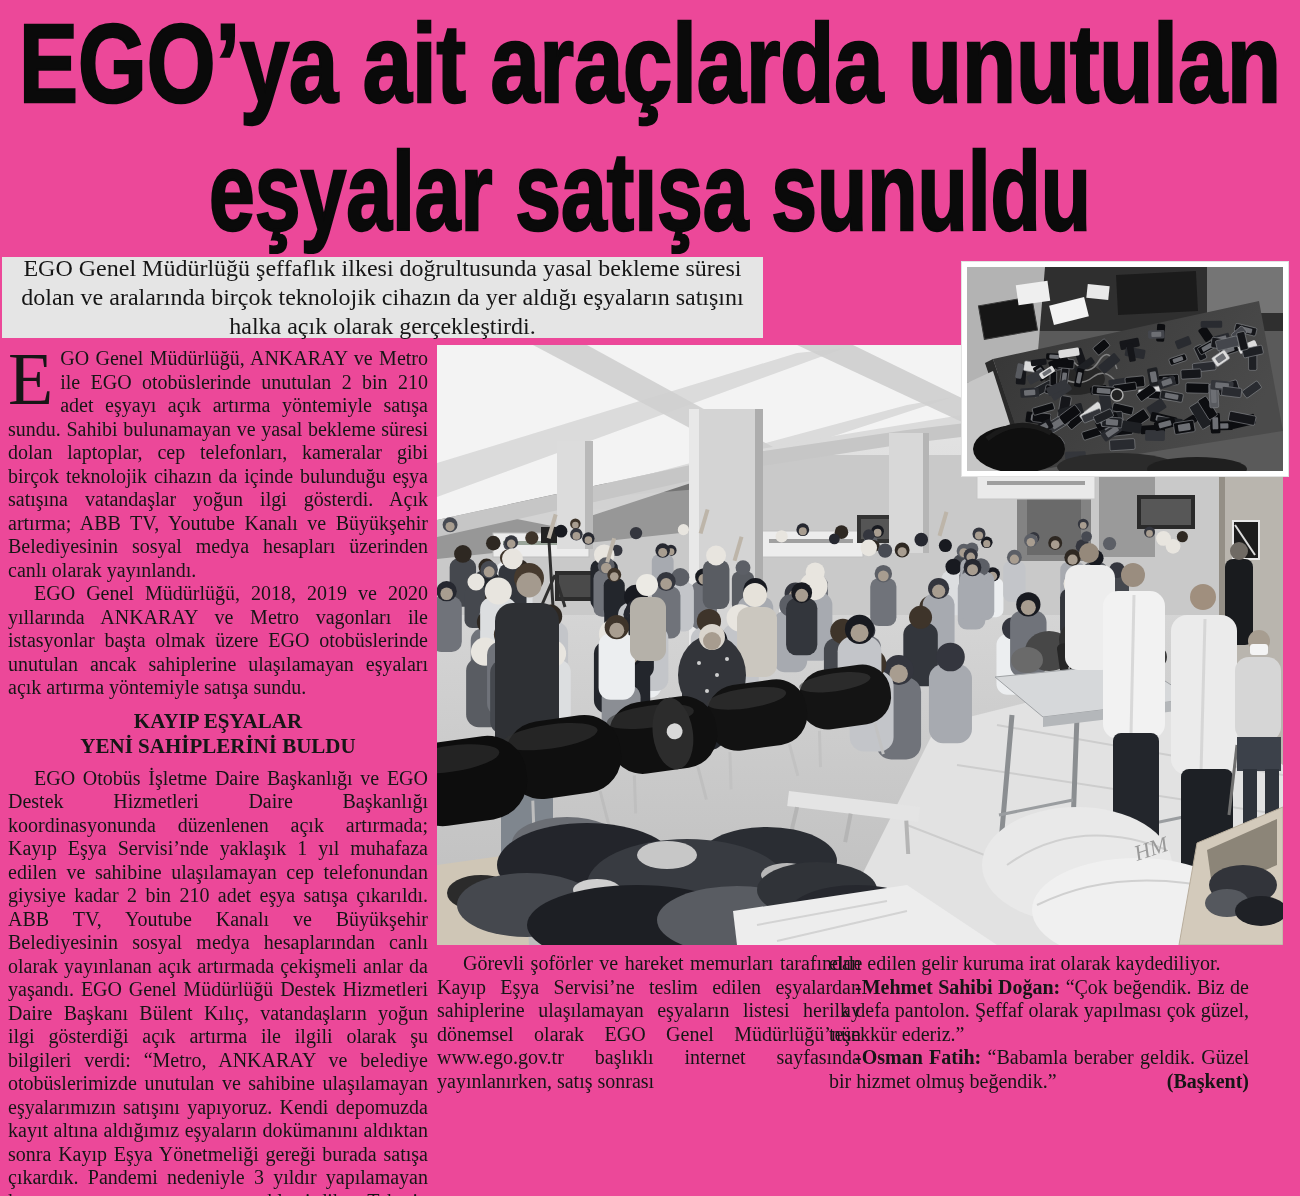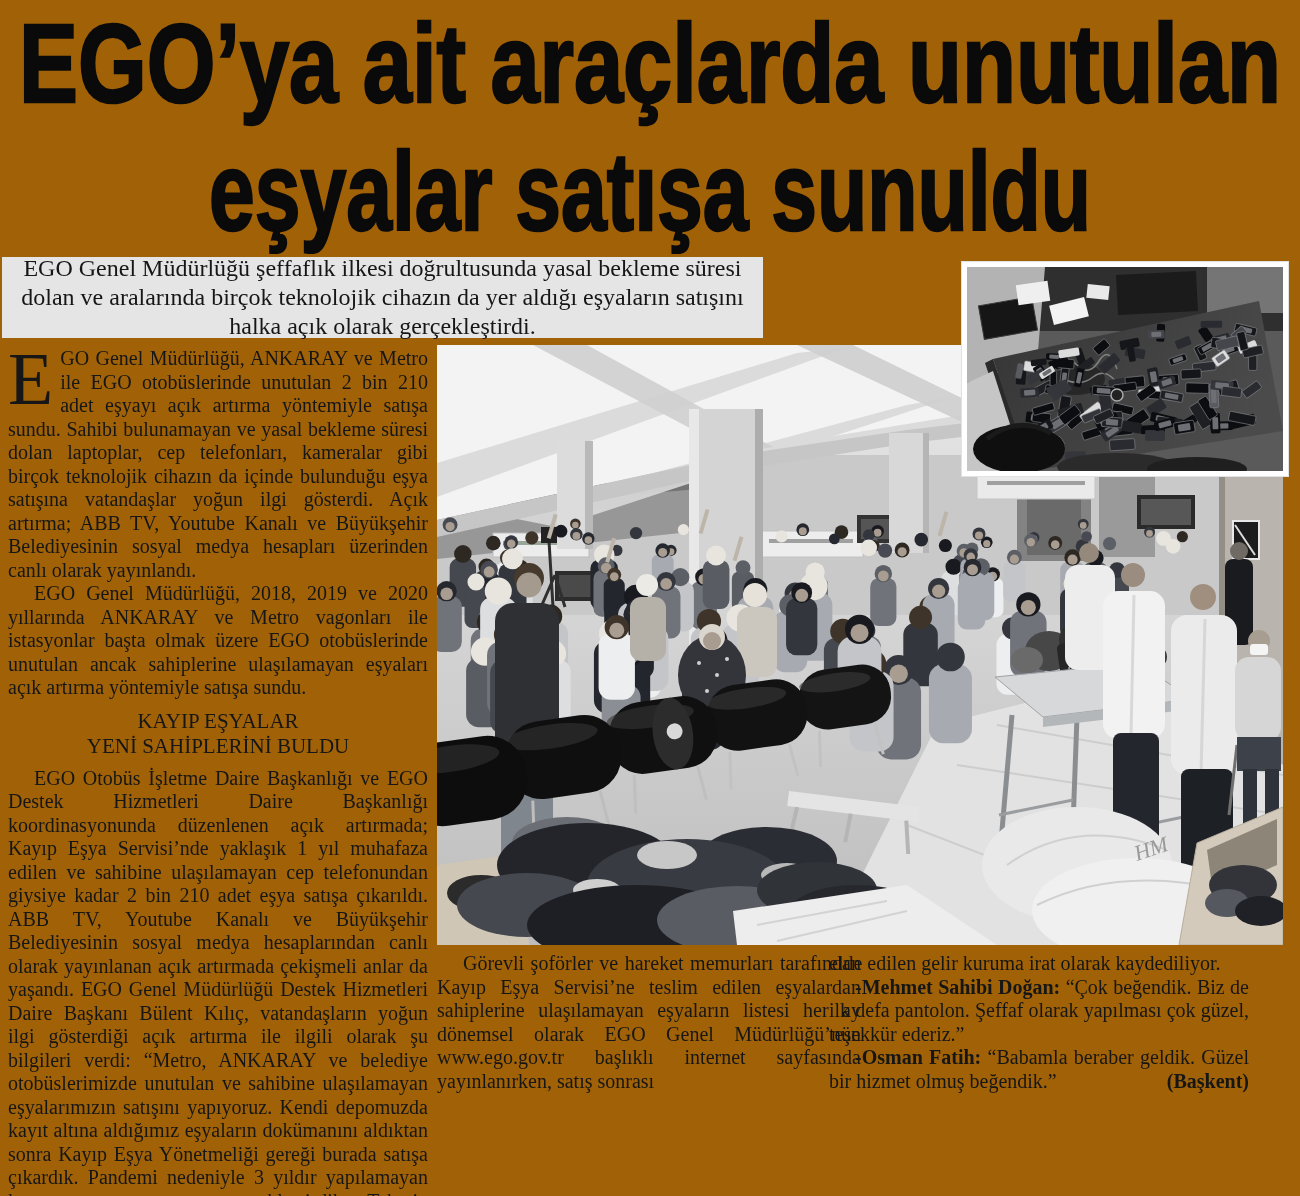--- a/index.html
+++ b/index.html
@@ -1,30 +1,30 @@
 <!DOCTYPE html>
 <html lang="tr"><head>
 <meta charset="utf-8">
 <style>
   html,body{margin:0;padding:0;background:#ffffff;}
-  .page{position:relative;width:1300px;height:1196px;background:#a16207;overflow:hidden;
+  .page{position:relative;width:1300px;height:1196px;background:#ec4899;overflow:hidden;
         font-family:"Liberation Serif",serif;color:#161616;}
   .headline-svg{position:absolute;left:0;top:2px;}
   .lede{position:absolute;left:2px;top:257px;width:761px;height:81px;background:#e5e5e5;
         display:flex;align-items:center;justify-content:center;padding:0 16px;box-sizing:border-box;
         text-align:center;font-size:24px;line-height:29px;}
   .lede::after{content:"";position:absolute;right:-26px;bottom:-32px;width:86px;height:86px;
         background:#a6a6a6;transform:rotate(45deg);z-index:-1;}
   .col{position:absolute;text-align:justify;font-size:20px;line-height:23.5px;overflow:hidden;}
   #col1{left:8px;top:347px;width:420px;height:849px;}
   #col2{left:437px;top:952px;width:424px;height:244px;}
   #col3{left:829px;top:952px;width:420px;height:244px;}
   .col p{margin:0;}
   .col p.ind{text-indent:26px;}
-  .subhead{font-weight:normal;text-align:center;font-size:21px;line-height:25px;margin:9px 0 8px 0;}
+  .subhead{font-weight:bold;text-align:center;font-size:21px;line-height:25px;margin:9px 0 8px 0;}
   .dropcap{float:left;font-size:74px;line-height:57px;padding:4px 7px 0 0;}
   .q{position:relative;}
   .byline{position:absolute;right:0;bottom:0;font-weight:bold;}
   .ph-main{position:absolute;left:437px;top:345px;width:846px;height:600px;background:#c9c9c9;}
   .ph-main svg{display:block;width:100%;height:100%;}
   .ph-inset{position:absolute;left:962px;top:262px;width:326px;height:214px;background:#fff;
         border:5px solid #ffffff;box-sizing:border-box;box-shadow:0 0 0 1px #e2e2e2;}
   .ph-inset svg{display:block;width:100%;height:100%;}
 </style>
 </head>

